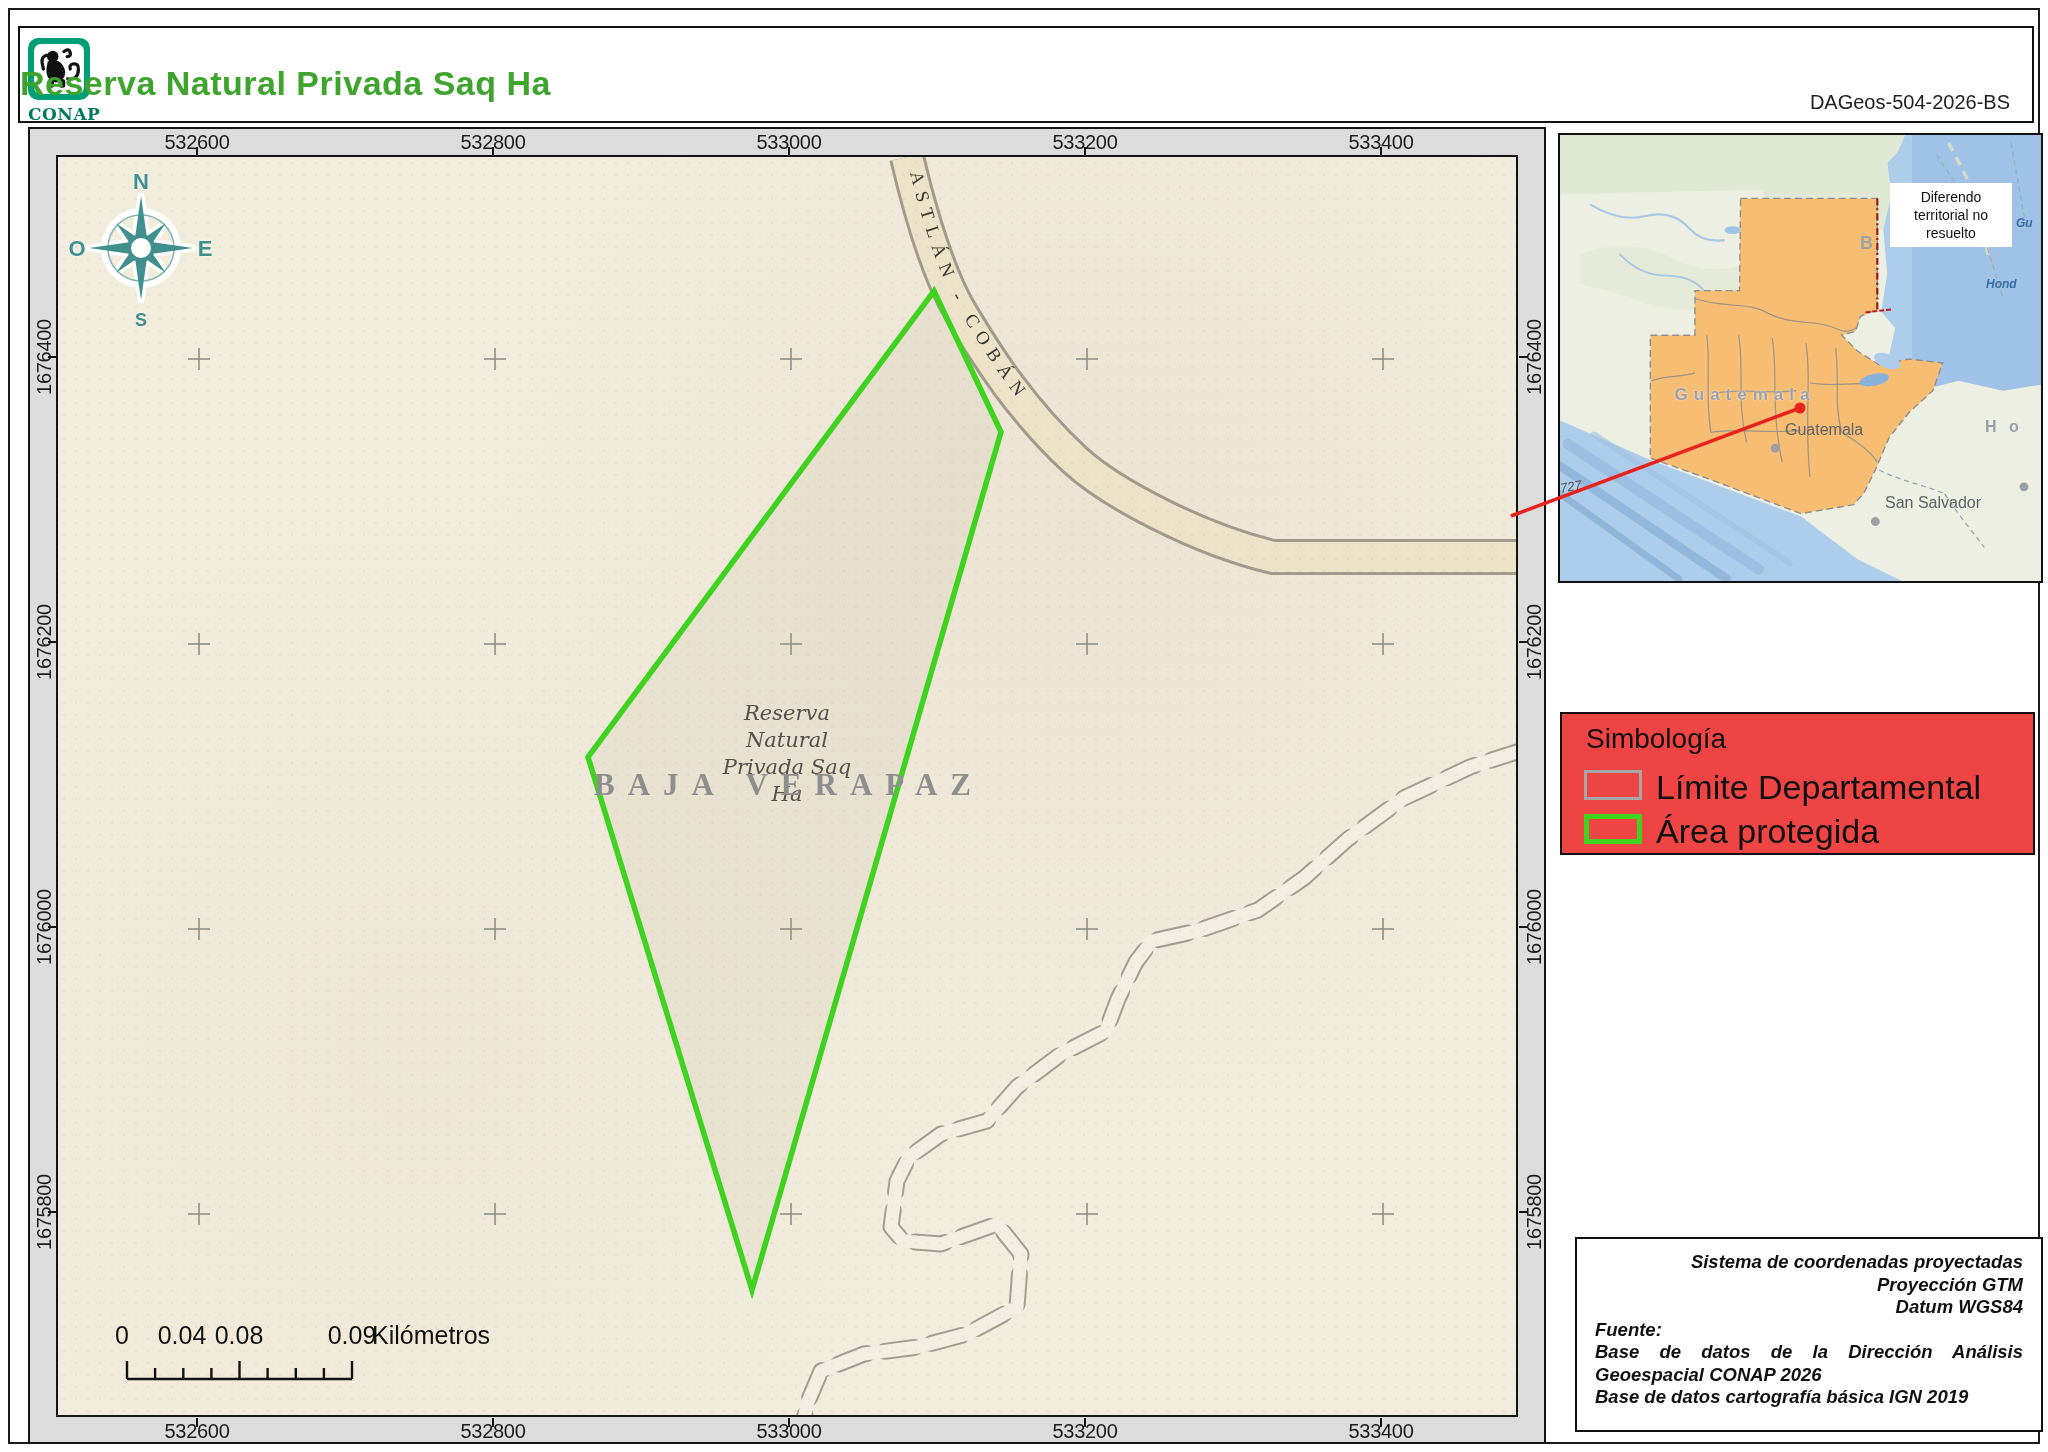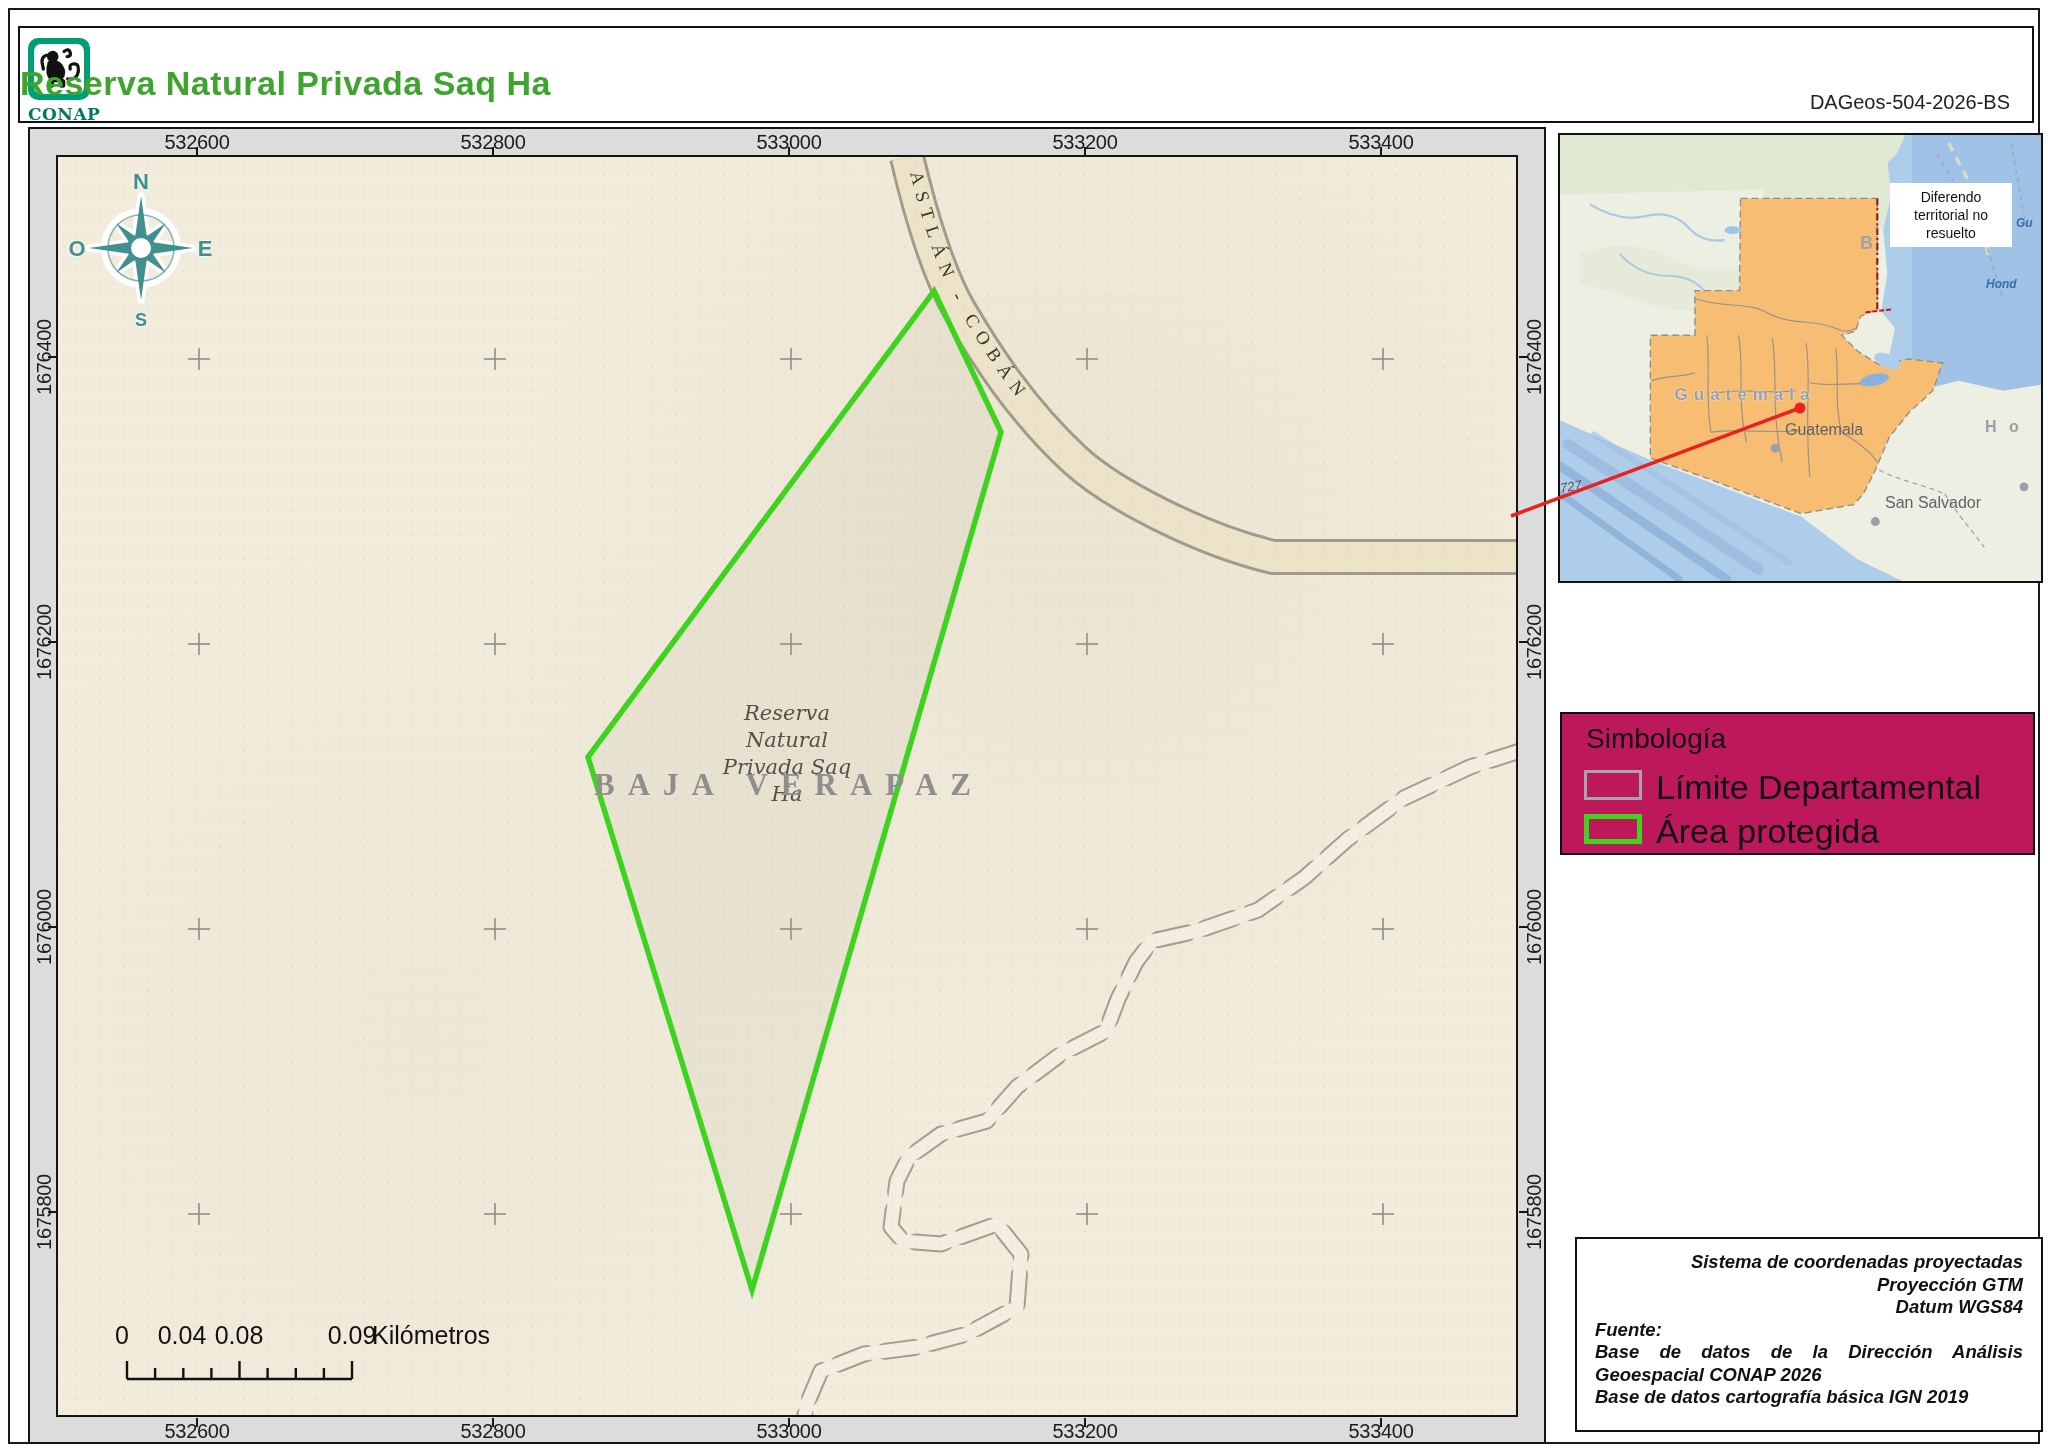--- a/index.html
+++ b/index.html
@@ -59,21 +59,21 @@
                    font-size:17px; letter-spacing:6px; color:#9aa0ab; text-shadow:0 0 2px #fff; }
   #inset-capital { left:1785px; top:421px; font-size:16px; color:#5f6368; }
   #inset-city    { left:1885px; top:494px; font-size:16px; color:#5f6368; }
   #inset-hon     { left:1985px; top:418px; font-weight:bold; font-size:16px; letter-spacing:4px; color:#9aa0ab; }
   #inset-hond    { left:1986px; top:277px; font-style:italic; font-weight:bold; font-size:12px; color:#3a6ea8; }
   #inset-gu      { left:2016px; top:216px; font-style:italic; font-weight:bold; font-size:12px; color:#3a6ea8; }
   #inset-roadnum { left:1560px; top:479px; font-style:italic; font-size:13px; color:#555; transform:rotate(-10deg); }
   #inset-belize  { left:1860px; top:233px; font-weight:bold; font-size:18px; color:#98a0ad; opacity:.9; }
 
   
-  #legend-box { left:1560px; top:712px; width:475px; height:143px; border:2px solid #111; background:#be185d; }
+  #legend-box { left:1560px; top:712px; width:475px; height:143px; border:2px solid #111; background:#ef4444; }
   #legend-title { left:24px; top:9px; font-size:28px; color:#111; }
   .legend-row { position:absolute; left:22px; height:30px; }
   .legend-swatch { position:absolute; left:0; top:0; width:58px; height:30px; background:transparent; }
   .legend-label { position:absolute; left:72px; top:-2px; font-size:34px; color:#111; white-space:nowrap; }
 
   
   #credits-box { left:1575px; top:1237px; width:468px; height:195px; border:2px solid #111; background:#fff;
                  padding:12px 18px; font-family:"Liberation Sans", sans-serif;
                  font-weight:bold; font-style:italic; font-size:18.5px; line-height:22.5px; color:#111; }
   .credits-center { text-align:right; }

